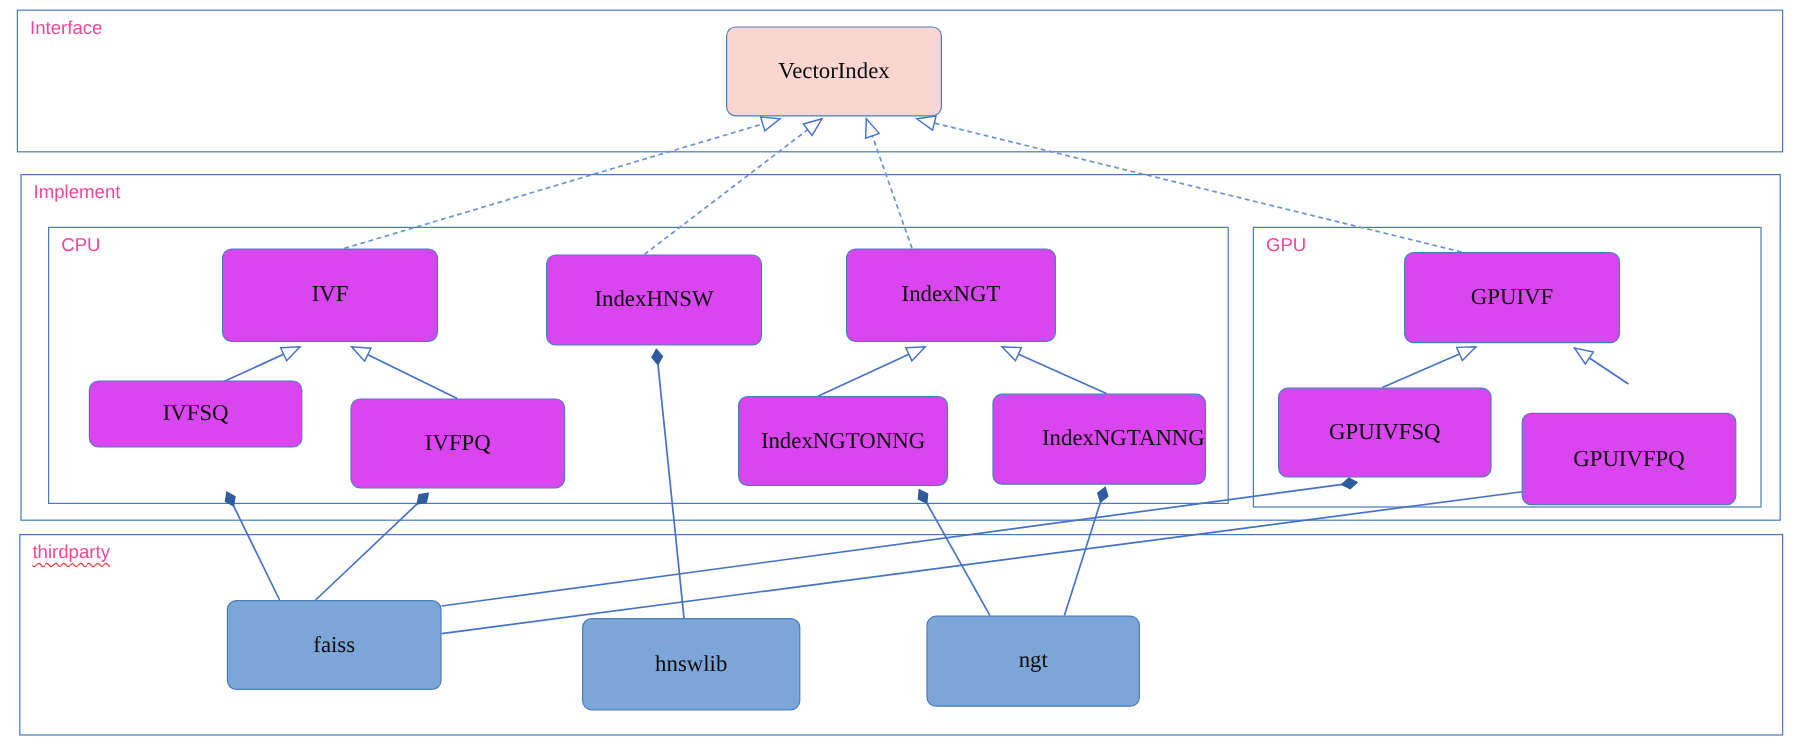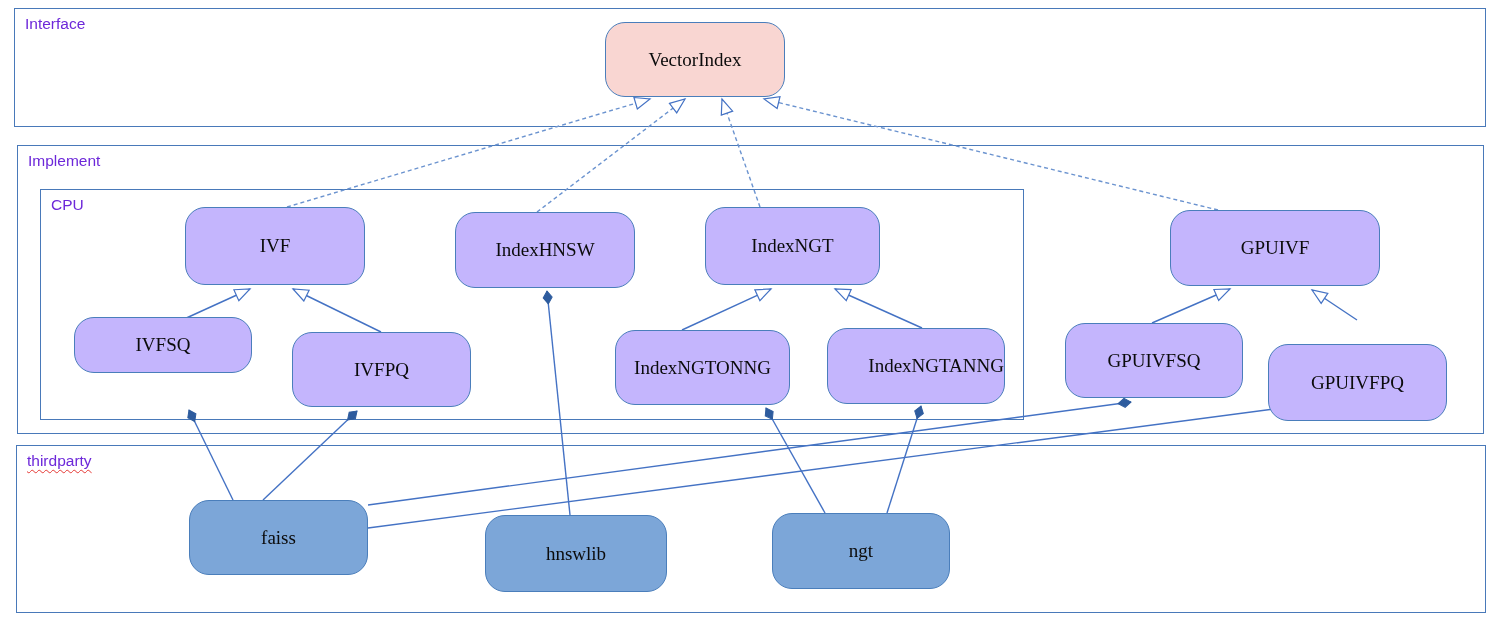--- a/index.html
+++ b/index.html
@@ -6,38 +6,38 @@
   #canvas {
     position:relative; width:1503px; height:628px; background:#ffffff;
     font-family:"Liberation Sans", sans-serif; overflow:hidden;
   }
   .container {
     position:absolute; border:1.5px solid #4979b9; background:transparent;
     box-sizing:border-box;
   }
   .container-label {
     position:absolute; top:6px; left:10px;
-    font-family:"Liberation Sans", sans-serif; font-size:15.5px; color:#6d28d9;
+    font-family:"Liberation Sans", sans-serif; font-size:15.5px; color:#ec4899;
     white-space:nowrap;
   }
   .squiggle {
     text-decoration-line:underline;
     text-decoration-style:wavy;
     text-decoration-color:#e53935;
     text-decoration-thickness:1px;
     text-underline-offset:3px;
   }
   .node {
     position:absolute; box-sizing:border-box;
-    border:1.6px solid #4a7ebb; border-radius:20px;
+    border:1.6px solid #4a7ebb; border-radius:8px;
     display:flex; align-items:center; justify-content:center;
     font-family:"Liberation Serif", serif; font-size:19px; color:#0b0b0b;
   }
   .node.pink  { background:#f9d6d2; }
-  .node.green { background:#c4b5fd; }
+  .node.green { background:#d946ef; }
   .node.blue  { background:#7ca6d8; }
   #edge-layer {
     position:absolute; left:0; top:0; width:1503px; height:628px;
     pointer-events:none;
   }
   .edge        { stroke:#4472c4; stroke-width:1.4; fill:none; }
   .edge.dashed { stroke:#6b93cf; stroke-dasharray:4 3; }
 </style>
 </head>
 <body>
@@ -49,20 +49,23 @@
   </div>
 
   <div class="container" style="left:17px; top:145px; width:1467px; height:289px;">
     <span class="container-label">Implement</span>
   </div>
 
   <div class="container" style="left:40px; top:189px; width:984px; height:231px;">
     <span class="container-label">CPU</span>
   </div>
 
+  <div class="container" style="left:1044px; top:189px; width:424px; height:234px;">
+    <span class="container-label">GPU</span>
+  </div>
 
   <div class="container" style="left:16px; top:445px; width:1470px; height:168px;">
     <span class="container-label squiggle">thirdparty</span>
   </div>
 
   <svg id="edge-layer" viewBox="0 0 1503 628">
     <defs>
       <marker id="tri" markerUnits="userSpaceOnUse" markerWidth="18" markerHeight="16" refX="16" refY="7" orient="auto">
         <path d="M1,1 L16,7 L1,13 Z" fill="#ffffff" stroke="#4472c4" stroke-width="1.2"></path>
       </marker>
@@ -117,21 +120,21 @@
   </div>
 
   <div class="node green" style="left:615px; top:330px; width:175px; height:75px;">
     <span>IndexNGTONNG</span>
   </div>
 
   <div class="node green" style="left:827px; top:328px; width:178px; height:76px;justify-content:flex-end;">
     <span>IndexNGTANNG</span>
   </div>
 
-  <div class="node green" style="left:1170px; top:210px; width:210px; height:76px;">
+  <div class="node green" style="left:1170px; top:210px; width:180px; height:76px;">
     <span>GPUIVF</span>
   </div>
 
   <div class="node green" style="left:1065px; top:323px; width:178px; height:75px;">
     <span>GPUIVFSQ</span>
   </div>
 
   <div class="node green" style="left:1268px; top:320px; width:179px; height:77px;margin-top:24px;">
     <span>GPUIVFPQ</span>
   </div>

